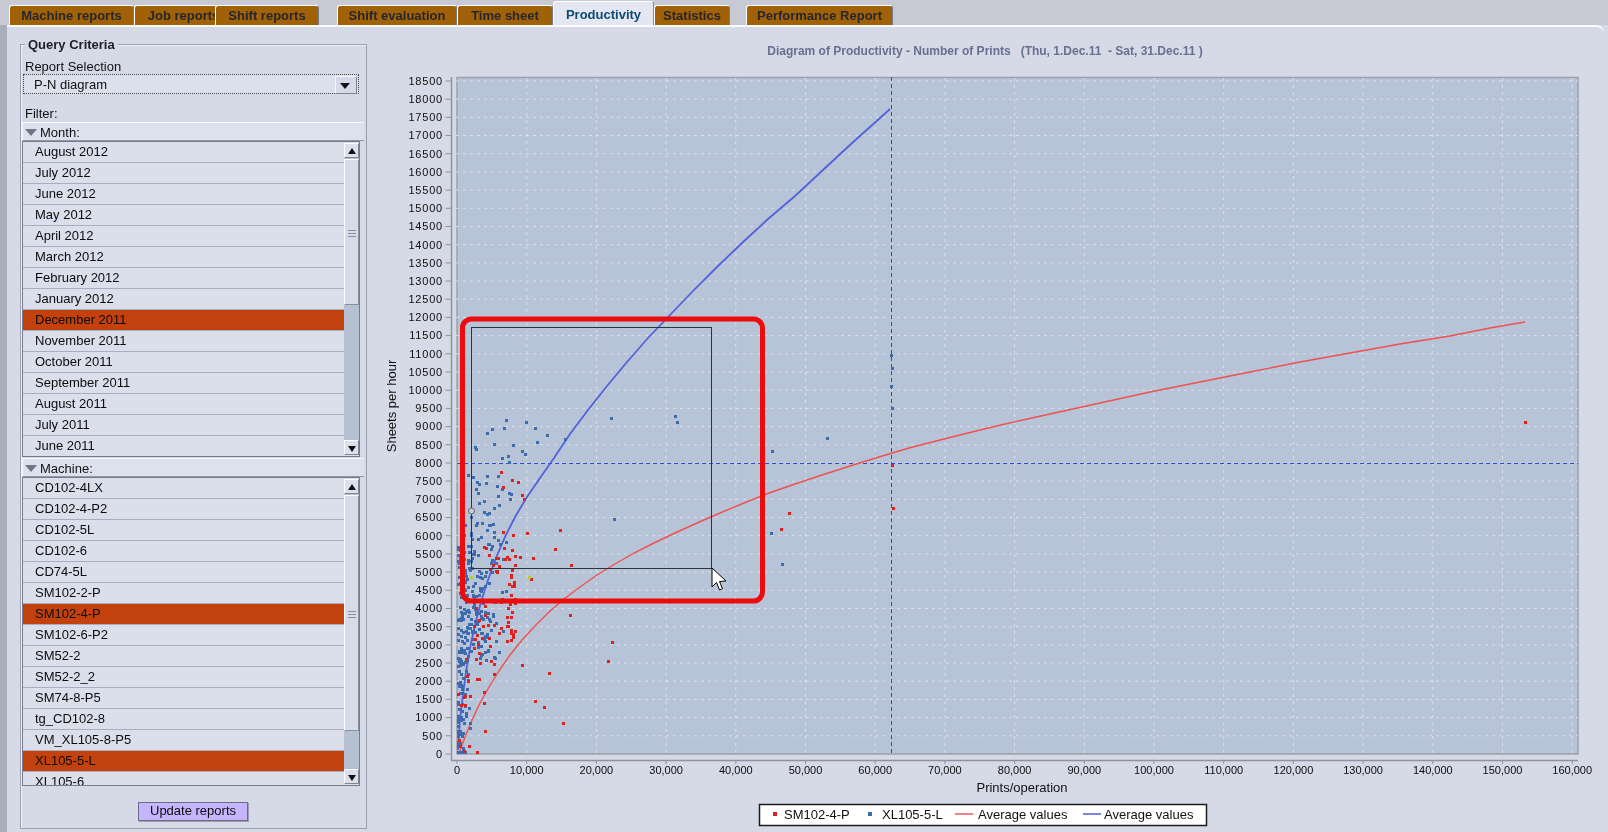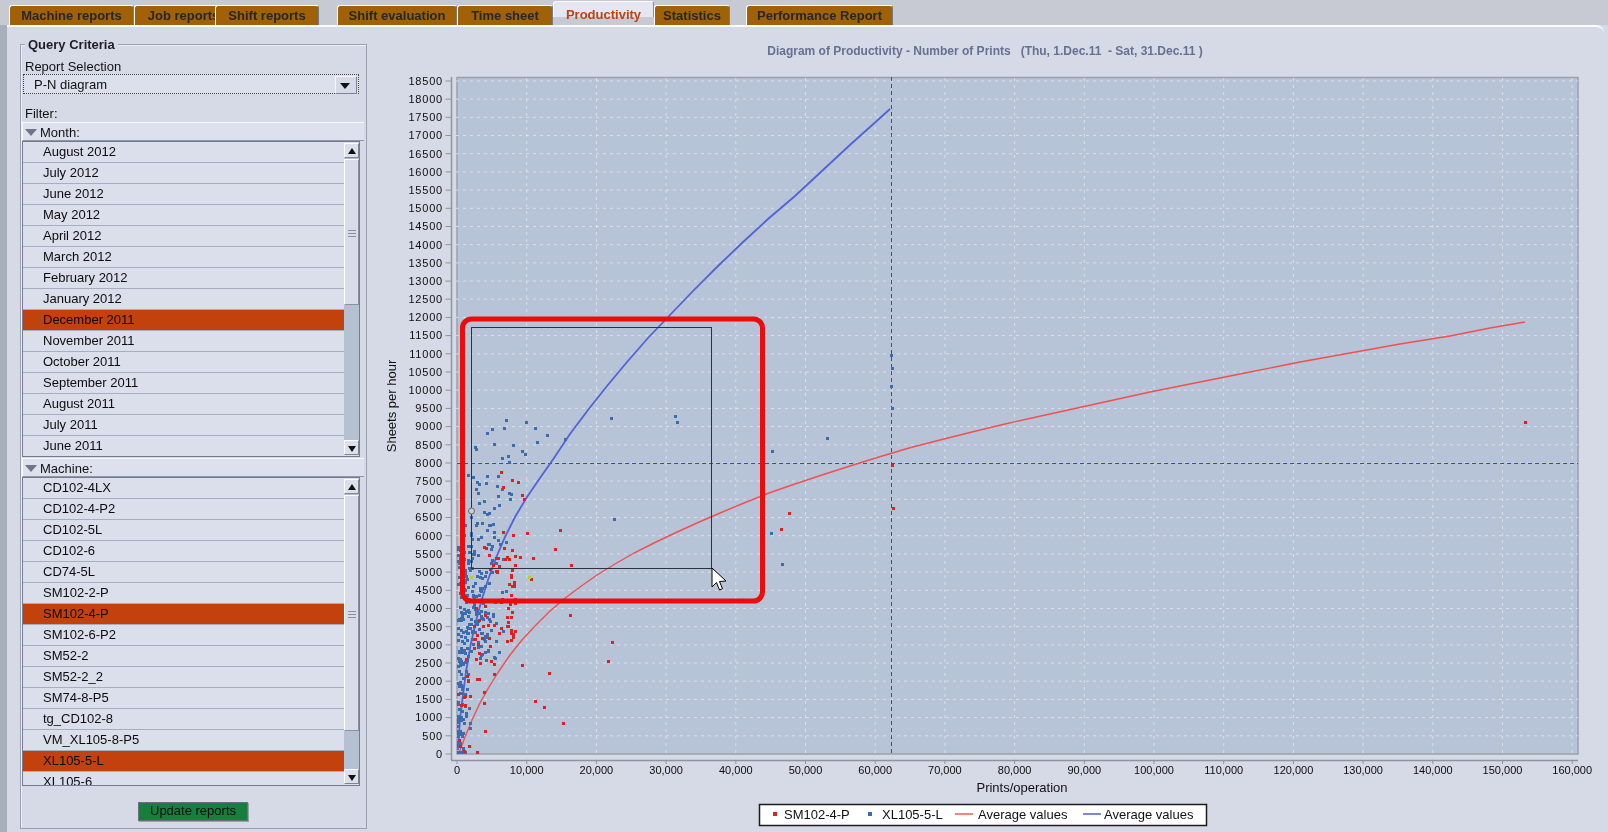--- a/index.html
+++ b/index.html
@@ -1,41 +1,41 @@
 <!DOCTYPE html>
 <html><head><meta charset="utf-8">
 <style>
 html,body{margin:0;padding:0}
 body{width:1608px;height:832px;position:relative;overflow:hidden;background:#d6dae7;font-family:"Liberation Sans",sans-serif}
 .topstrip{position:absolute;left:0;top:0;width:1608px;height:25px;background:#c7cad3}
 .tab{position:absolute;top:5px;height:20px;line-height:19px;text-align:center;font-size:13px;font-weight:bold;color:#26262e;background:#a16207;border-top:1px solid #fdfdfe;border-left:1px solid #fdfdfe;border-right:1px solid #767b8a;border-radius:3px 3px 0 0;box-sizing:border-box;z-index:2}
-.seltab{top:1px;height:16px;line-height:26px;background:#e4e7f1;color:#c2410c;border-right:1px solid #8a8fa0;z-index:3}
+.seltab{top:1px;height:24px;line-height:26px;background:#e4e7f1;color:#0c4a6e;border-right:1px solid #8a8fa0;z-index:3}
 .content{position:absolute;left:7px;top:25px;width:1597px;height:807px;background:#d6dae7;border-top:2px solid #fbfcfe;border-radius:0 8px 0 0}
 .leftedge{position:absolute;left:0;top:25px;width:7px;height:807px;background:#a9aebb}
 .groupbox{position:absolute;left:20px;top:44px;width:345px;height:783px;border:1px solid #9aa0b0;box-shadow:1px 1px 0 #eef0f6 inset}
 .gtitle{position:absolute;left:25px;top:37px;font-size:13px;font-weight:bold;color:#1d1d24;background:#d6dae7;padding:0 3px;z-index:2}
 .lab{position:absolute;font-size:13px;color:#111}
 .combo{position:absolute;left:23px;top:74px;width:336px;height:20px;border:1px dotted #444;background:#dce0ed;box-sizing:border-box}
 .combo .txt{position:absolute;left:10px;top:2px;font-size:13px;color:#111}
 .combo .btn{position:absolute;right:1px;top:1px;width:20px;height:16px;background:#d6dae8;border-top:1px solid #f4f6fa;border-left:1px solid #f4f6fa;border-right:1px solid #7e8494;border-bottom:1px solid #7e8494}
 .combo .btn:after{content:"";position:absolute;left:4px;top:6px;border-left:5px solid transparent;border-right:5px solid transparent;border-top:6px solid #111}
 .hdr{position:absolute;left:22px;width:342px;height:19px;background:#dde1ed;border-top:1px solid #f8f9fc;border-left:1px solid #f8f9fc;border-bottom:1px solid #9097a7;box-sizing:border-box;font-size:13px;color:#111}
 .hdr .tri{position:absolute;left:2px;top:6px;width:0;height:0;border-left:6px solid transparent;border-right:6px solid transparent;border-top:7px solid #6f7586}
 .hdr .ht{position:absolute;left:17px;top:2px}
 .list{position:absolute;left:22px;width:338px;background:#dbdfec;border:1px solid #757b8c;box-sizing:border-box;overflow:hidden}
-.row{height:20px;line-height:20px;font-size:13px;color:#0c0c0c;padding-left:20px;border-bottom:1px solid #a7aebf}
+.row{height:20px;line-height:20px;font-size:13px;color:#0c0c0c;padding-left:12px;border-bottom:1px solid #a7aebf}
 .row.sel{background:#c2410c}
 .sbar{position:absolute;width:15px;background:#b5c0d3}
 .sbtn{position:absolute;left:0;width:15px;height:15px;background:#dce0ec;border:1px solid #fff;border-right-color:#7e8494;border-bottom-color:#7e8494;box-sizing:border-box}
 .sbtn:after{content:"";position:absolute;left:3px}
 .up:after{top:4px;border-left:4px solid transparent;border-right:4px solid transparent;border-bottom:6px solid #111}
 .dn:after{top:5px;border-left:4px solid transparent;border-right:4px solid transparent;border-top:6px solid #111}
 .thumb{position:absolute;left:0;width:15px;background:#d8dce9;border:1px solid #fff;border-right-color:#8a90a0;border-bottom-color:#8a90a0;box-sizing:border-box}
 .grip{position:absolute;left:3px;width:8px;height:1px;background:#8a90a0;box-shadow:0 3px 0 #8a90a0,0 6px 0 #8a90a0}
-.btnU{position:absolute;left:138px;top:802px;width:108px;height:17px;background:#15803d;border:1px solid #696f80;box-shadow:1px 1px 0 #989eae;font-size:13px;color:#0c0c0c;text-align:center;line-height:16px}
+.btnU{position:absolute;left:138px;top:802px;width:108px;height:17px;background:#c4b5fd;border:1px solid #696f80;box-shadow:1px 1px 0 #989eae;font-size:13px;color:#0c0c0c;text-align:center;line-height:16px}
 svg{position:absolute;left:0;top:0}
 svg text{font-family:"Liberation Sans",sans-serif}
 .axt{font-size:11px;fill:#0d0d0d;letter-spacing:0.8px}
 .axt2{font-size:11px;fill:#0d0d0d}
 </style></head>
 <body>
 <div class="topstrip"></div>
 <div class="leftedge"></div>
 <div class="content"></div>
 <div class="tab" style="left:9px;width:125px">Machine reports</div>

